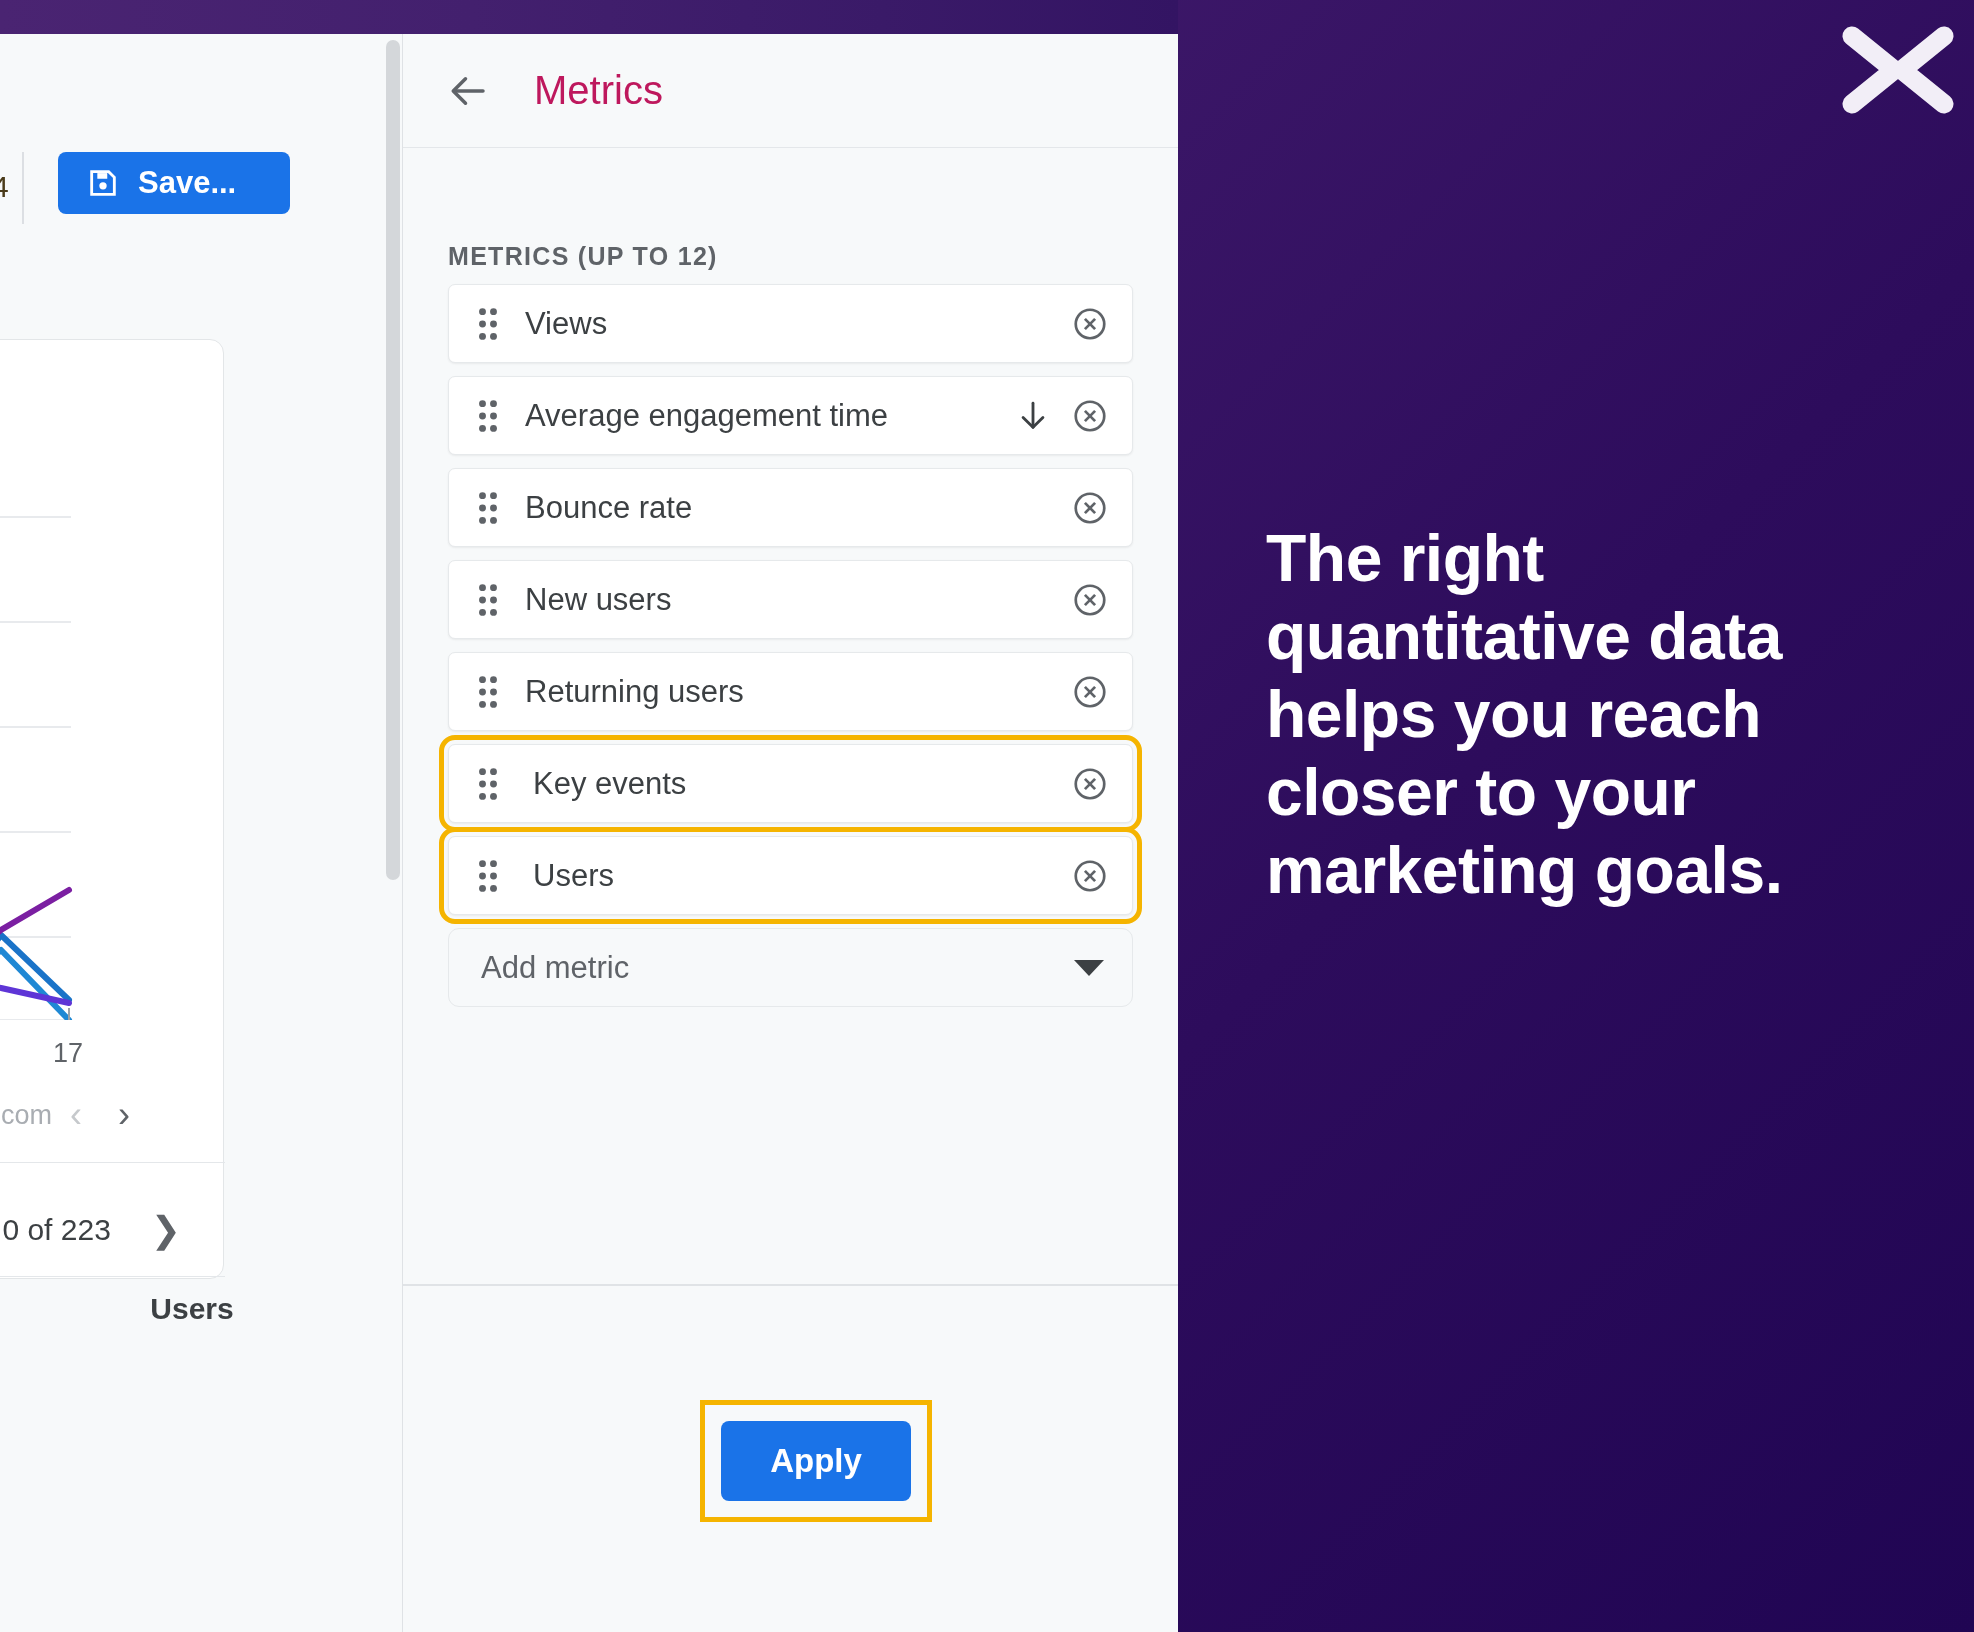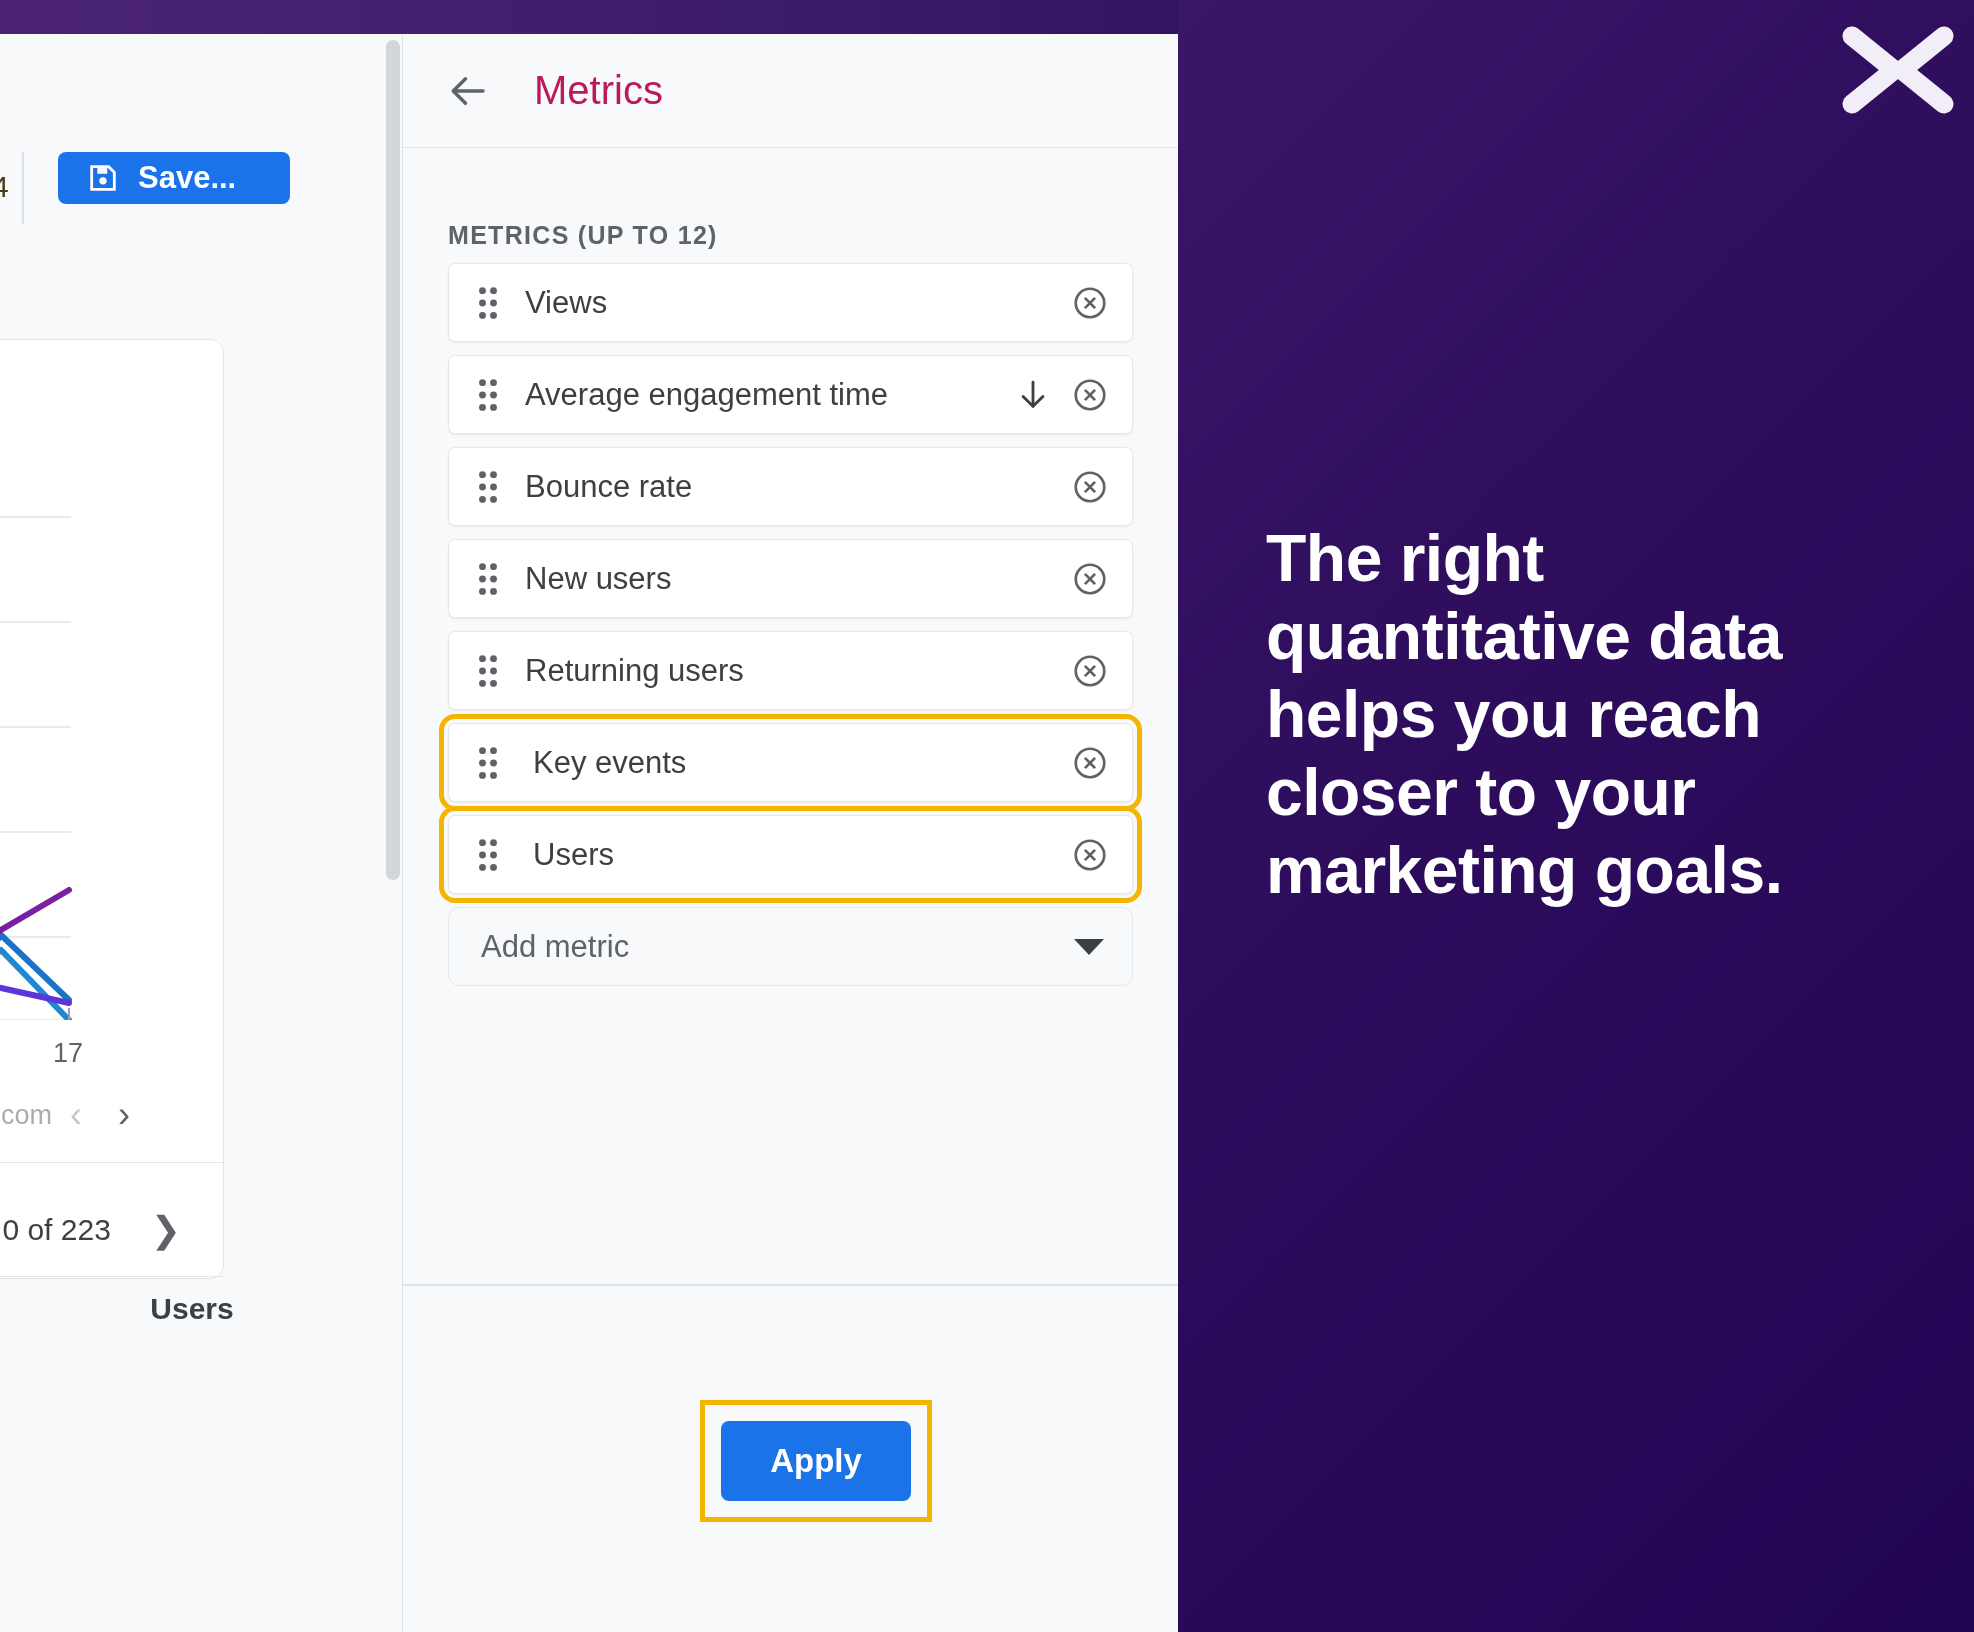--- a/index.html
+++ b/index.html
@@ -47,21 +47,21 @@
   .tb-count {
     position: absolute; left: -8px; top: 26px;
     font-size: 30px; color: #4a3b1a;
   }
   .tb-sep {
     position: absolute; left: 22px; top: 8px; width: 2px; height: 72px;
     background: #dcdfe3;
   }
   .save-btn {
     position: absolute; left: 58px; top: 8px;
-    height: 52px; min-width: 232px;
+    height: 62px; min-width: 232px;
     background: #1a73e8; border-radius: 8px; border: 0;
     display: flex; align-items: center; gap: 18px;
     padding: 0 28px;
     color: #fff; font-size: 31px; font-weight: bold;
     font-family: "Liberation Sans", sans-serif;
     cursor: pointer;
   }
   .save-icon { width: 34px; height: 34px; display:block; flex: none; }
 
   
@@ -114,21 +114,21 @@
     background: #f7f9fa;
   }
   .panel-header {
     position: absolute; left: 0; top: 0; width: 775px; height: 114px;
     display: flex; align-items: center; gap: 44px; padding-left: 45px;
     border-bottom: 1px solid #e4e7ea;
   }
   .back-arrow { width: 42px; height: 42px; flex: none; cursor: pointer; }
   .panel-title { font-size: 40px; color: #be185d; }
 
-  .panel-body { position: absolute; left: 0; top: 101px; width: 775px; height: 1170px; }
+  .panel-body { position: absolute; left: 0; top: 122px; width: 775px; height: 1170px; }
   .section-label {
     position: absolute; left: 45px; top: 86px;
     font-size: 25px; letter-spacing: 1.3px; font-weight: bold; color: #5f6368;
   }
 
   .metric-list { position: absolute; left: 45px; top: 128px; width: 685px; }
   .metric-row {
     position: relative;
     height: 79px; margin-bottom: 13px;
     background: #ffffff;

